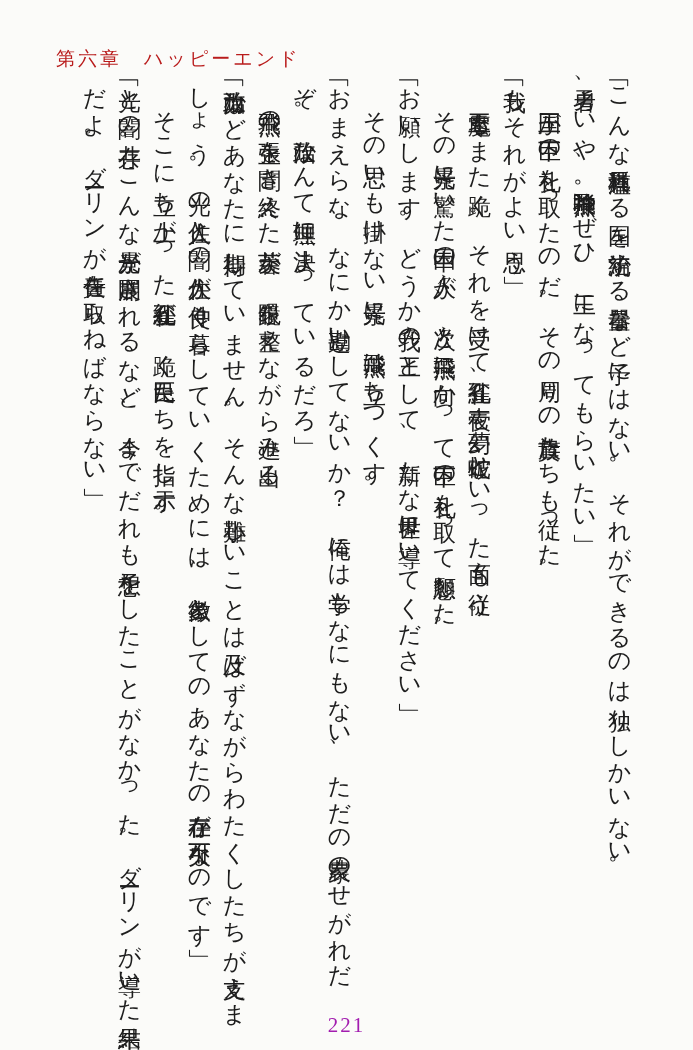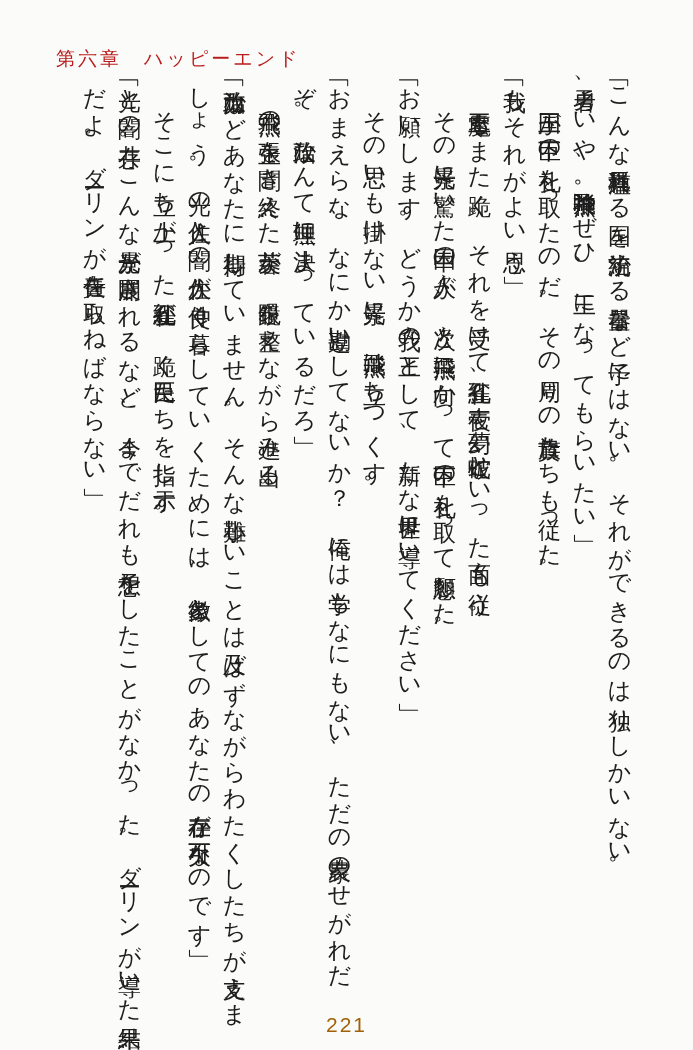--- a/index.html
+++ b/index.html
@@ -43,24 +43,24 @@
   }
   .text-body p.indent {
     text-indent: 1em;
   }
   .page-number {
     position: absolute;
     top: 1013px;
     left: 0;
     width: 100%;
     text-align: center;
-    font-family: Liberation Sans, sans-serif;
+    font-family: Liberation Serif, serif;
     font-size: 21px;
     letter-spacing: 2px;
-    color: #a16207;
+    color: #a21caf;
   }
 </style>
 </head>
 <body>
 
 <div class="chapter-header">第六章　ハッピーエンド</div>
 
 <div class="text-body">
     <p>「こんな異種溢れる国を統治する器量など予にはない。それができるのは独りしかいない。</p>
     <p>勇者、いや、神喰飛燕。ぜひ、王になってもらいたい」</p>

